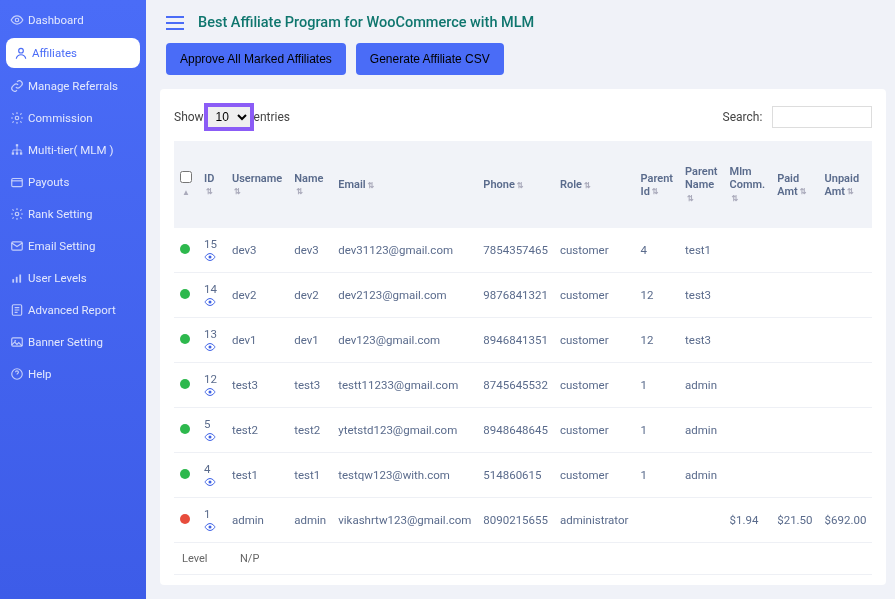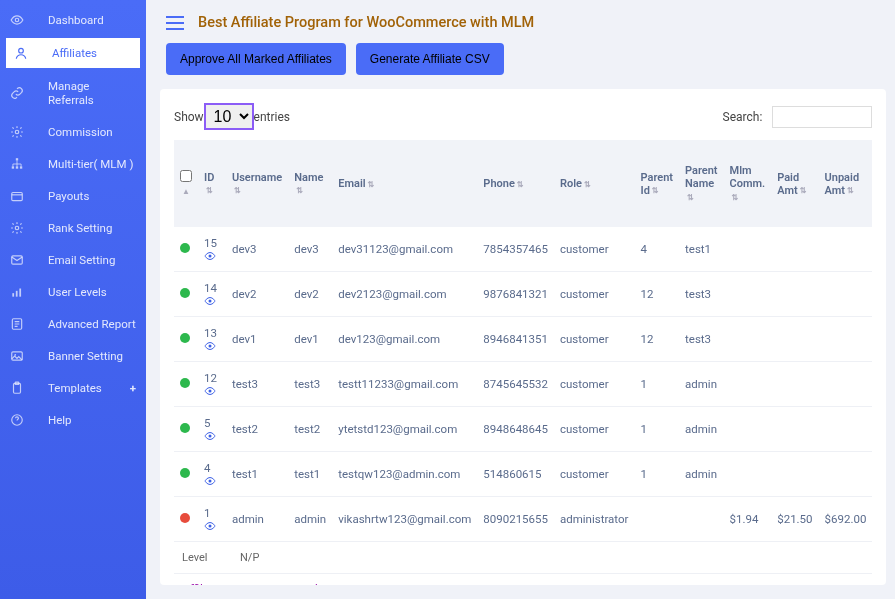--- a/index.html
+++ b/index.html
@@ -1,33 +1,33 @@
 <!DOCTYPE html>
 <html><head>
 <meta charset="utf-8">
 <style>
   * { box-sizing: border-box; margin: 0; padding: 0; }
   body { font-family: -apple-system, BlinkMacSystemFont, "Segoe UI", Roboto, sans-serif; background: #f5f6fa; color: #333; font-size: 12px; }
   .app { display: flex; width: 895px; height: 599px; overflow: hidden; }
   .sidebar { width: 146px; background: linear-gradient(180deg, #4a6cf7 0%, #3d5ce8 100%); color: #fff; padding-top: 4px; flex-shrink: 0; }
-  .side-item { display: flex; align-items: center; gap: 24px; padding: 9px 10px; font-size: 11.5px; color: rgba(255,255,255,0.85); cursor: pointer; }
-  .side-item.active { background: #fff; color: #4a6cf7; border-radius: 0; margin: 2px 6px; padding: 8px 8px; }
+  .side-item { display: flex; align-items: center; gap: 4px; padding: 9px 10px; font-size: 11.5px; color: rgba(255,255,255,0.85); cursor: pointer; }
+  .side-item.active { background: #fff; color: #4a6cf7; border-radius: 8px; margin: 2px 6px; padding: 8px 8px; }
   .side-item .ico { width: 14px; height: 14px; opacity: 0.85; display: inline-flex; align-items: center; justify-content: center; flex-shrink: 0; }
   .side-item.active .ico { opacity: 1; }
   .side-item .plus { margin-left: auto; font-weight: bold; }
   .main { flex: 1; background: #f0f2f8; display: flex; flex-direction: column; }
   .topbar { display: flex; align-items: center; gap: 14px; padding: 14px 20px 12px; }
   .menu-btn { color: #4a6cf7; font-size: 18px; cursor: pointer; }
-  .title { color: #a16207; font-size: 14.5px; font-weight: 500; }
+  .title { color: #0f766e; font-size: 14.5px; font-weight: 500; }
   .actions { padding: 0 20px 14px; display: flex; gap: 10px; }
   .btn-primary { background: #4a6cf7; color: #000000; border: none; padding: 9px 14px; border-radius: 4px; font-size: 12px; cursor: pointer; }
   .card { background: #fff; margin: 0 14px 14px; border-radius: 4px; padding: 14px 14px 12px; flex: 1; overflow: auto; }
   .table-top { display: flex; justify-content: space-between; align-items: center; margin-bottom: 10px; font-size: 12px; color: #444; }
   .entries-sel { display: inline-flex; align-items: center; gap: 0; }
-  .entries-sel select { border: 2px solid #8b5cf6; padding: 2px 4px; font-size: 16px; }
+  .entries-sel select { border: 4px solid #8b5cf6; padding: 2px 4px; font-size: 12px; }
   .search-wrap { display: inline-flex; align-items: center; gap: 10px; }
   .search-wrap input { border: 1px solid #ddd; padding: 3px 6px; font-size: 12px; width: 100px; }
   table { width: 100%; border-collapse: collapse; font-size: 11.5px; }
   thead tr { background: #f1f3f8; }
   th { text-align: left; padding: 24px 6px; color: #5a6b8c; font-weight: 600; font-size: 11px; position: relative; }
   th .sort { font-size: 8px; color: #aab; margin-left: 2px; display: inline-block; line-height: 7px; vertical-align: middle; }
   td { padding: 9px 6px; border-bottom: 1px solid #eef0f5; color: #5a6b8c; vertical-align: middle; }
   .expand-dot { width: 10px; height: 10px; border-radius: 50%; display: inline-block; }
   .dot-green { background: #2db84d; }
   .dot-red { background: #e74c3c; }
@@ -139,30 +139,20 @@
         </div>
         <div class="side-item">
           <span class="ico">
             <svg width="14" height="14" viewBox="0 0 24 24" fill="none">
               <rect x="3" y="5" width="18" height="14" rx="2" stroke="rgba(255,255,255,0.8)" stroke-width="2"></rect>
               <circle cx="9" cy="10" r="1.5" fill="rgba(255,255,255,0.8)"></circle>
               <path d="M3 17l5-5 4 4 3-3 6 6" stroke="rgba(255,255,255,0.8)" stroke-width="2"></path>
             </svg>
           </span>
           <span>Banner Setting</span>
-        </div>
-        <div class="side-item">
-          <span class="ico">
-            <svg width="14" height="14" viewBox="0 0 24 24" fill="none">
-              <rect x="6" y="4" width="12" height="17" rx="2" stroke="rgba(255,255,255,0.8)" stroke-width="2"></rect>
-              <rect x="9" y="2" width="6" height="4" rx="1" stroke="rgba(255,255,255,0.8)" stroke-width="2"></rect>
-            </svg>
-          </span>
-          <span>Templates</span>
-          <span class="plus">+</span>
         </div>
         <div class="side-item">
           <span class="ico">
             <svg width="14" height="14" viewBox="0 0 24 24" fill="none">
               <circle cx="12" cy="12" r="9" stroke="rgba(255,255,255,0.8)" stroke-width="2"></circle>
               <path d="M9.5 9a2.5 2.5 0 115 0c0 1.5-2.5 2-2.5 4M12 17h.01" stroke="rgba(255,255,255,0.8)" stroke-width="2"></path>
             </svg>
           </span>
           <span>Help</span>
         </div>
@@ -300,21 +290,21 @@
               <td class="num-right"></td>
             </tr>
             <tr>
               <td><span class="expand-dot dot-green"></span></td>
               <td><span>4</span> <span class="eye"><svg width="12" height="12" viewBox="0 0 24 24" fill="none">
                     <path d="M2 12s4-7 10-7 10 7 10 7-4 7-10 7-10-7-10-7z" stroke="#3b5fe6" stroke-width="2"></path>
                     <circle cx="12" cy="12" r="3" fill="#3b5fe6"></circle>
                   </svg></span></td>
               <td>test1</td>
               <td>test1</td>
-              <td>testqw123@admin.com</td>
+              <td>testqw123@with.com</td>
               <td>514860615</td>
               <td>customer</td>
               <td>1</td>
               <td>admin</td>
               <td class="num-right"></td>
               <td class="num-right"></td>
               <td class="num-right"></td>
             </tr>
             <tr>
               <td><span class="expand-dot dot-red"></span></td>

